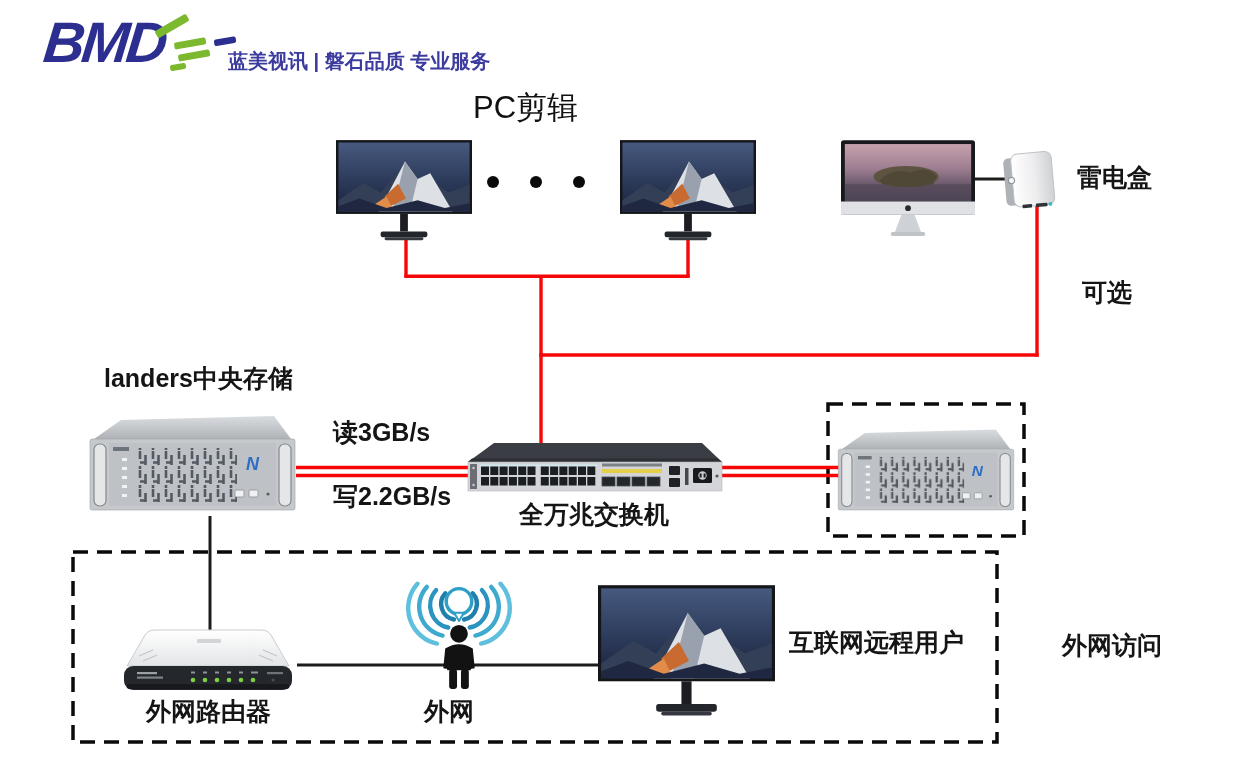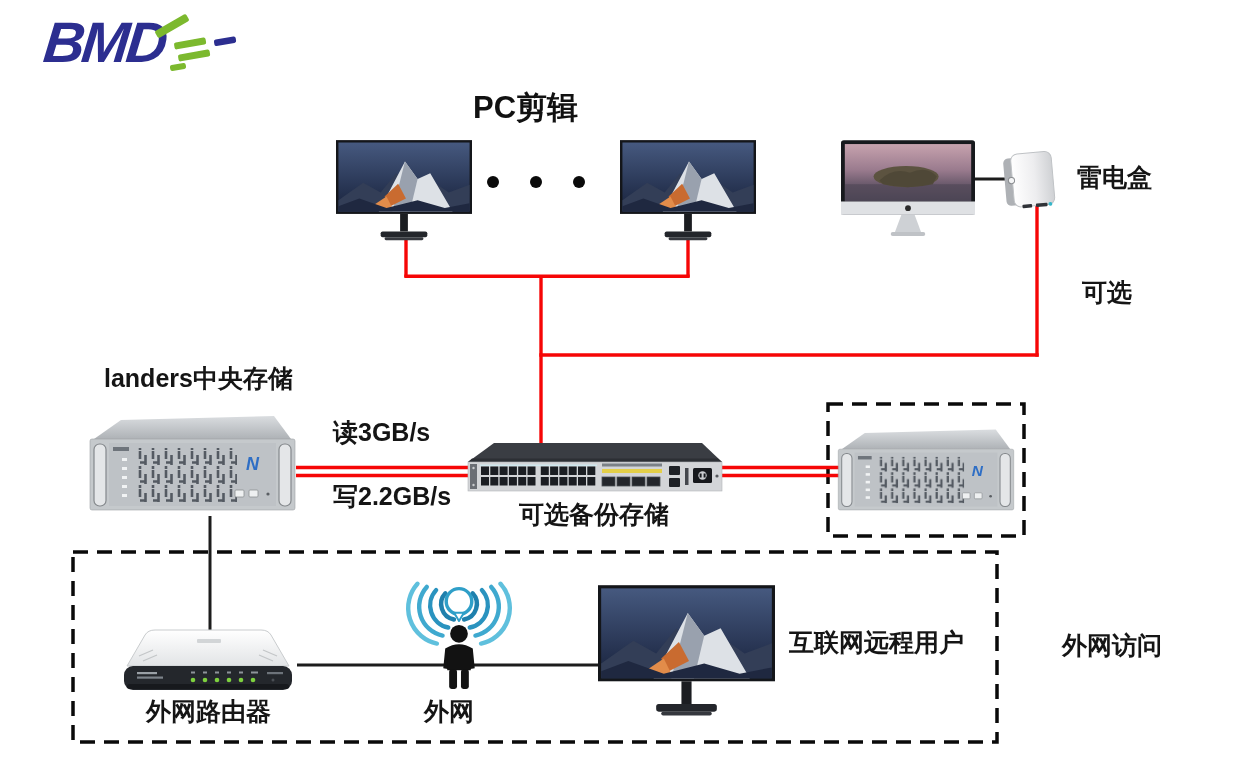--- a/index.html
+++ b/index.html
@@ -1,20 +1,20 @@
 <!DOCTYPE html>
 <html><head>
 <meta charset="utf-8">
 <style>
   html,body{margin:0;padding:0;background:#fff;}
   #canvas{position:relative;width:1250px;height:780px;background:#fff;overflow:hidden;
           font-family:"Liberation Sans","DejaVu Sans",sans-serif;}
   .abs{position:absolute;}
   .lbl{position:absolute;font-size:25px;color:#151515;white-space:nowrap;line-height:1.1;font-weight:bold;}
-  .title{position:absolute;font-size:31px;color:#111;white-space:nowrap;font-weight:700;}
+  .title{position:absolute;font-size:31px;color:#111;white-space:nowrap;font-weight:400;}
   .logo-bmd{position:absolute;left:44px;top:14px;font-size:57px;font-weight:bold;font-style:italic;
             color:#2c2e90;letter-spacing:-3px;transform:skewX(-6deg);line-height:1.0;}
   .tagline{position:absolute;left:228px;top:48px;font-size:20px;font-weight:bold;color:#3c3b9e;white-space:nowrap;}
   .dots{position:absolute;left:487px;top:176px;display:flex;gap:31px;}
   .dots span{width:12px;height:12px;border-radius:50%;background:#0a0a0a;display:block;}
   svg.dev{position:absolute;}
 </style>
 </head>
 <body>
 
@@ -243,20 +243,21 @@
   <div class="logo-bmd">BMD</div>
   <svg class="abs" width="112" height="62" style="left:148px;top:14px">
     <g fill="#7cb92e">
       <rect x="6" y="8" width="36" height="8" rx="2" transform="rotate(-30 24 12)"></rect>
       <rect x="26" y="26" width="32" height="7" rx="2" transform="rotate(-10 42 29)"></rect>
       <rect x="30" y="38" width="32" height="7" rx="2" transform="rotate(-10 46 41)"></rect>
       <rect x="22" y="50" width="16" height="6" rx="2" transform="rotate(-10 30 53)"></rect>
     </g>
     <rect x="66" y="24" width="22" height="6.5" rx="2" fill="#2c2e90" transform="rotate(-10 77 27)"></rect>
   </svg>
+  <div class="tagline">蓝美视讯 | 磐石品质 专业服务</div>
 
   <div class="title" style="left:473px;top:87px">PC剪辑</div>
 
   <svg class="dev" style="left:336px;top:140px" width="136" height="109">
       <use href="#sym-monitor"></use>
     </svg>
   <div class="dots">
       <span></span>
       <span></span>
       <span></span>
@@ -277,21 +278,21 @@
   <div class="lbl" style="left:104px;top:365px">landers中央存储</div>
   <svg class="dev" style="left:85px;top:412px" width="215" height="105">
       <use href="#sym-server"></use>
     </svg>
   <div class="lbl" style="left:333px;top:419px">读3GB/s</div>
   <div class="lbl" style="left:333px;top:483px">写2.2GB/s</div>
 
   <svg class="dev" style="left:466px;top:441px" width="258" height="58">
       <use href="#sym-switch"></use>
     </svg>
-  <div class="lbl" style="left:519px;top:501px">可选备份存储</div>
+  <div class="lbl" style="left:519px;top:501px">全万兆交换机</div>
 
   <svg class="dev" style="left:834px;top:414px" width="184" height="114" preserveAspectRatio="none">
       <use href="#sym-server"></use>
     </svg>
 
   <svg class="dev" style="left:115px;top:624px" width="186" height="68">
       <use href="#sym-router"></use>
     </svg>
   <div class="lbl" style="left:146px;top:698px">外网路由器</div>
 

